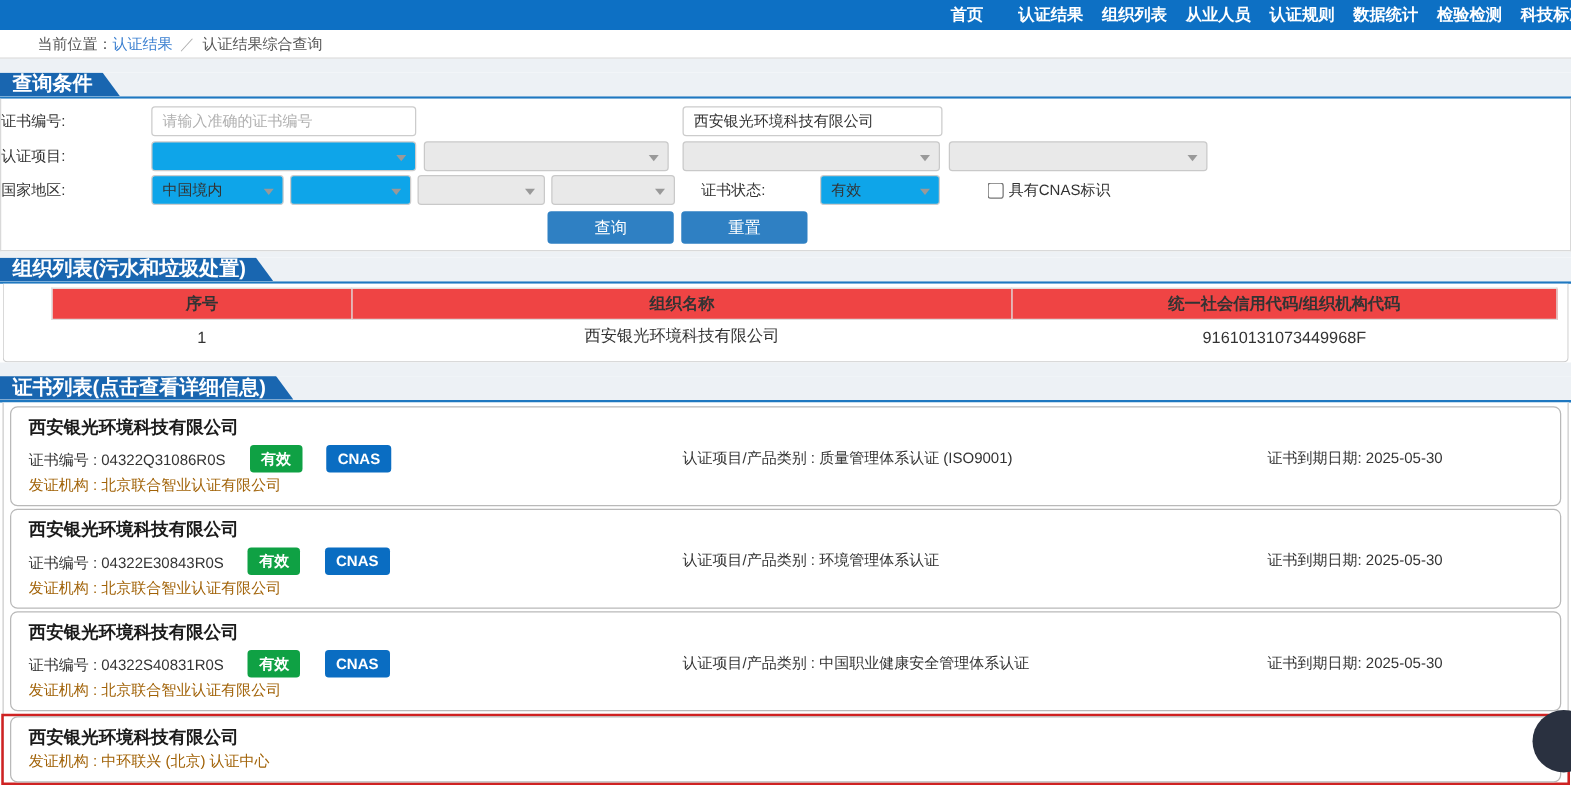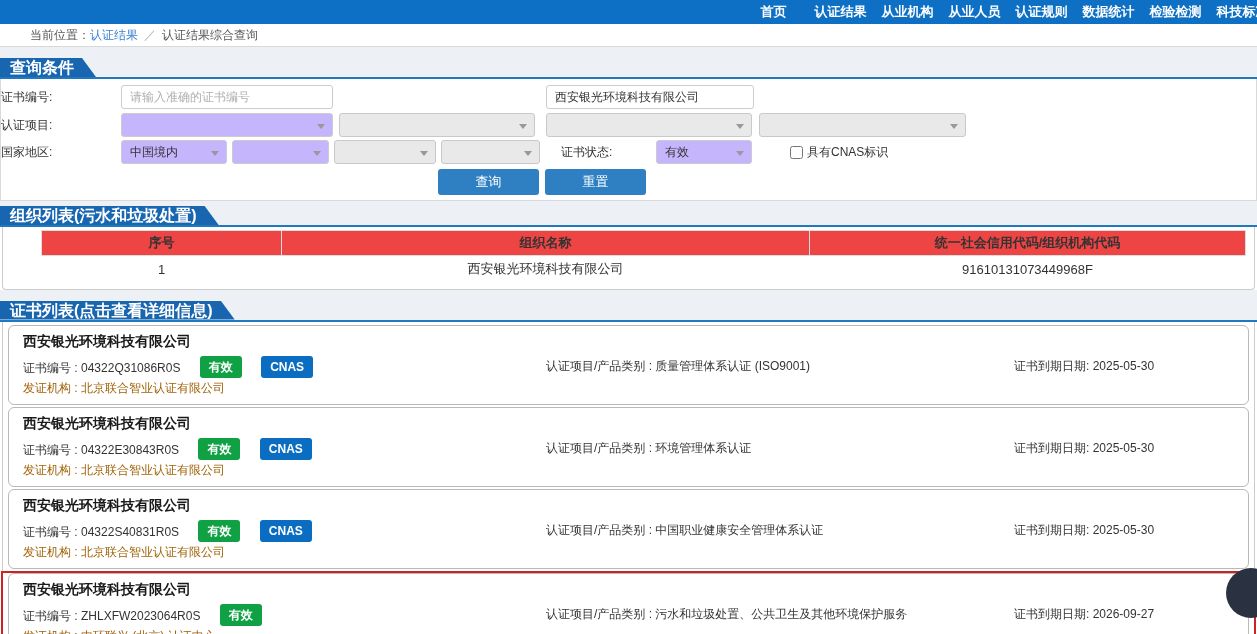--- a/index.html
+++ b/index.html
@@ -26,21 +26,21 @@
     clip-path:polygon(0 0,calc(100% - 14px) 0,100% 100%,0 100%); }
   .blue-line { height:2px; background:var(--line-blue); }
 
   
   .query-panel { position:relative; height:122px; background:#fff; border:1px solid #d9d9d9; border-top:none; }
   .q-label { position:absolute; font-size:12px; color:#333; line-height:24px; }
   .q-input { position:absolute; height:24px; border:1px solid #ccc; border-radius:3px;
     font-size:12px; color:#333; padding:0 8px; font-family:inherit; background:#fff; }
   .q-input::placeholder { color:#b0b0b0; }
   .q-select { position:absolute; height:24px; border:1px solid #ccc; border-radius:3px;
-    background:#c4b5fd; font-size:12px; color:#333; line-height:22px; padding:0 18px 0 8px; cursor:pointer; }
+    background:#0ea5e9; font-size:12px; color:#333; line-height:22px; padding:0 18px 0 8px; cursor:pointer; }
   .q-select.disabled { background:#e9e9e9; border-color:#c9c9c9; cursor:default; }
   .caret { position:absolute; right:7px; top:10px; width:0; height:0;
     border-left:4px solid transparent; border-right:4px solid transparent; border-top:5px solid #999; }
   .q-check { position:absolute; display:flex; align-items:center; font-size:12px; color:#333; height:24px; cursor:pointer; }
   .q-check input { width:13px; height:13px; margin-right:4px; }
   .q-btn { position:absolute; width:101px; height:26px; background:var(--button-blue); color:#fff;
     border:none; border-radius:3px; font-size:13px; cursor:pointer; font-family:inherit; }
 
   
   .panel { background:#fff; border:1px solid #ccc; border-top:none; border-radius:0 0 4px 4px;
@@ -70,21 +70,21 @@
   .float-btn { position:absolute; left:1226px; top:568px; width:50px; height:50px;
     border-radius:50%; background:#2a3140; cursor:pointer; }
 </style>
 </head>
 <body>
 
 <div class="topnav">
   <div class="topnav-items">
     <span class="topnav-item">首页</span>
     <span class="topnav-item">认证结果</span>
-    <span class="topnav-item">从业机构</span>
+    <span class="topnav-item">组织列表</span>
     <span class="topnav-item">从业人员</span>
     <span class="topnav-item">认证规则</span>
     <span class="topnav-item">数据统计</span>
     <span class="topnav-item">检验检测</span>
     <span class="topnav-item">科技标准</span>
   </div>
 </div>
 
 <div class="breadcrumb">
   <span>当前位置：</span>
@@ -218,26 +218,19 @@
       <span class="badge cnas">CNAS</span>
       <span class="proj"><span>认证项目/产品类别 : </span><span>中国职业健康安全管理体系认证</span></span>
       <span class="expiry"><span>证书到期日期: </span><span>2025-05-30</span></span>
     </div>
     <div class="cert-issuer"><span>发证机构 : </span><span>北京联合智业认证有限公司</span></div>
   </div>
 
   <div class="highlight-wrap">
     <div class="cert-card">
       <div class="cert-title">西安银光环境科技有限公司</div>
-      <div class="cert-info">
-        <span>证书编号 : </span><span>ZHLXFW2023064R0S</span>
-        <span class="badge valid">有效</span>
-        
-        <span class="proj"><span>认证项目/产品类别 : </span><span>污水和垃圾处置、公共卫生及其他环境保护服务</span></span>
-        <span class="expiry"><span>证书到期日期: </span><span>2026-09-27</span></span>
-      </div>
       <div class="cert-issuer"><span>发证机构 : </span><span>中环联兴 (北京) 认证中心</span></div>
     </div>
   </div>
 
 </div>
 
 <div class="float-btn"></div>
 
 </body></html>

